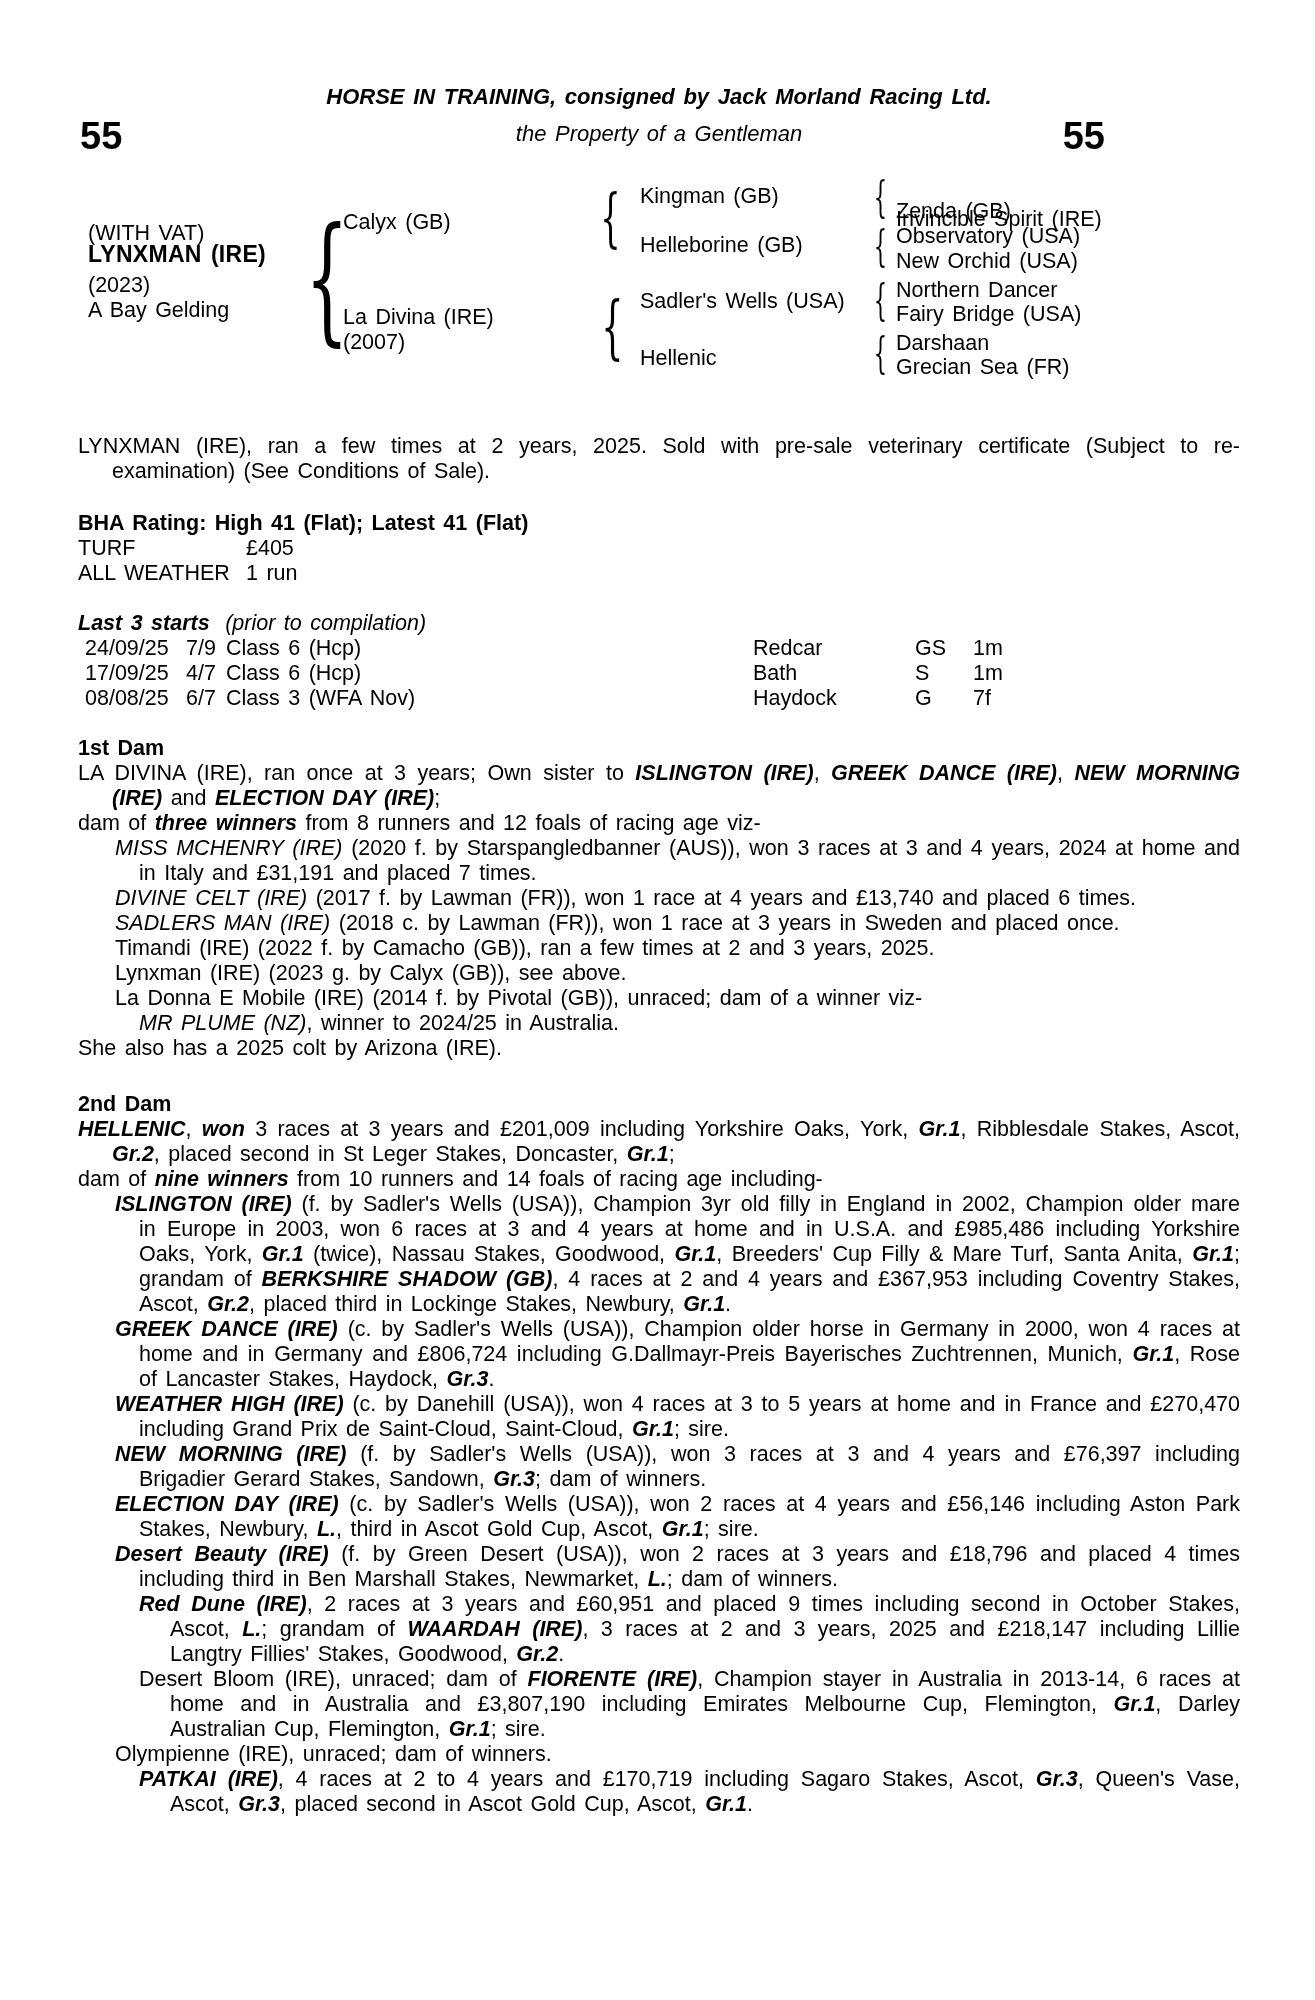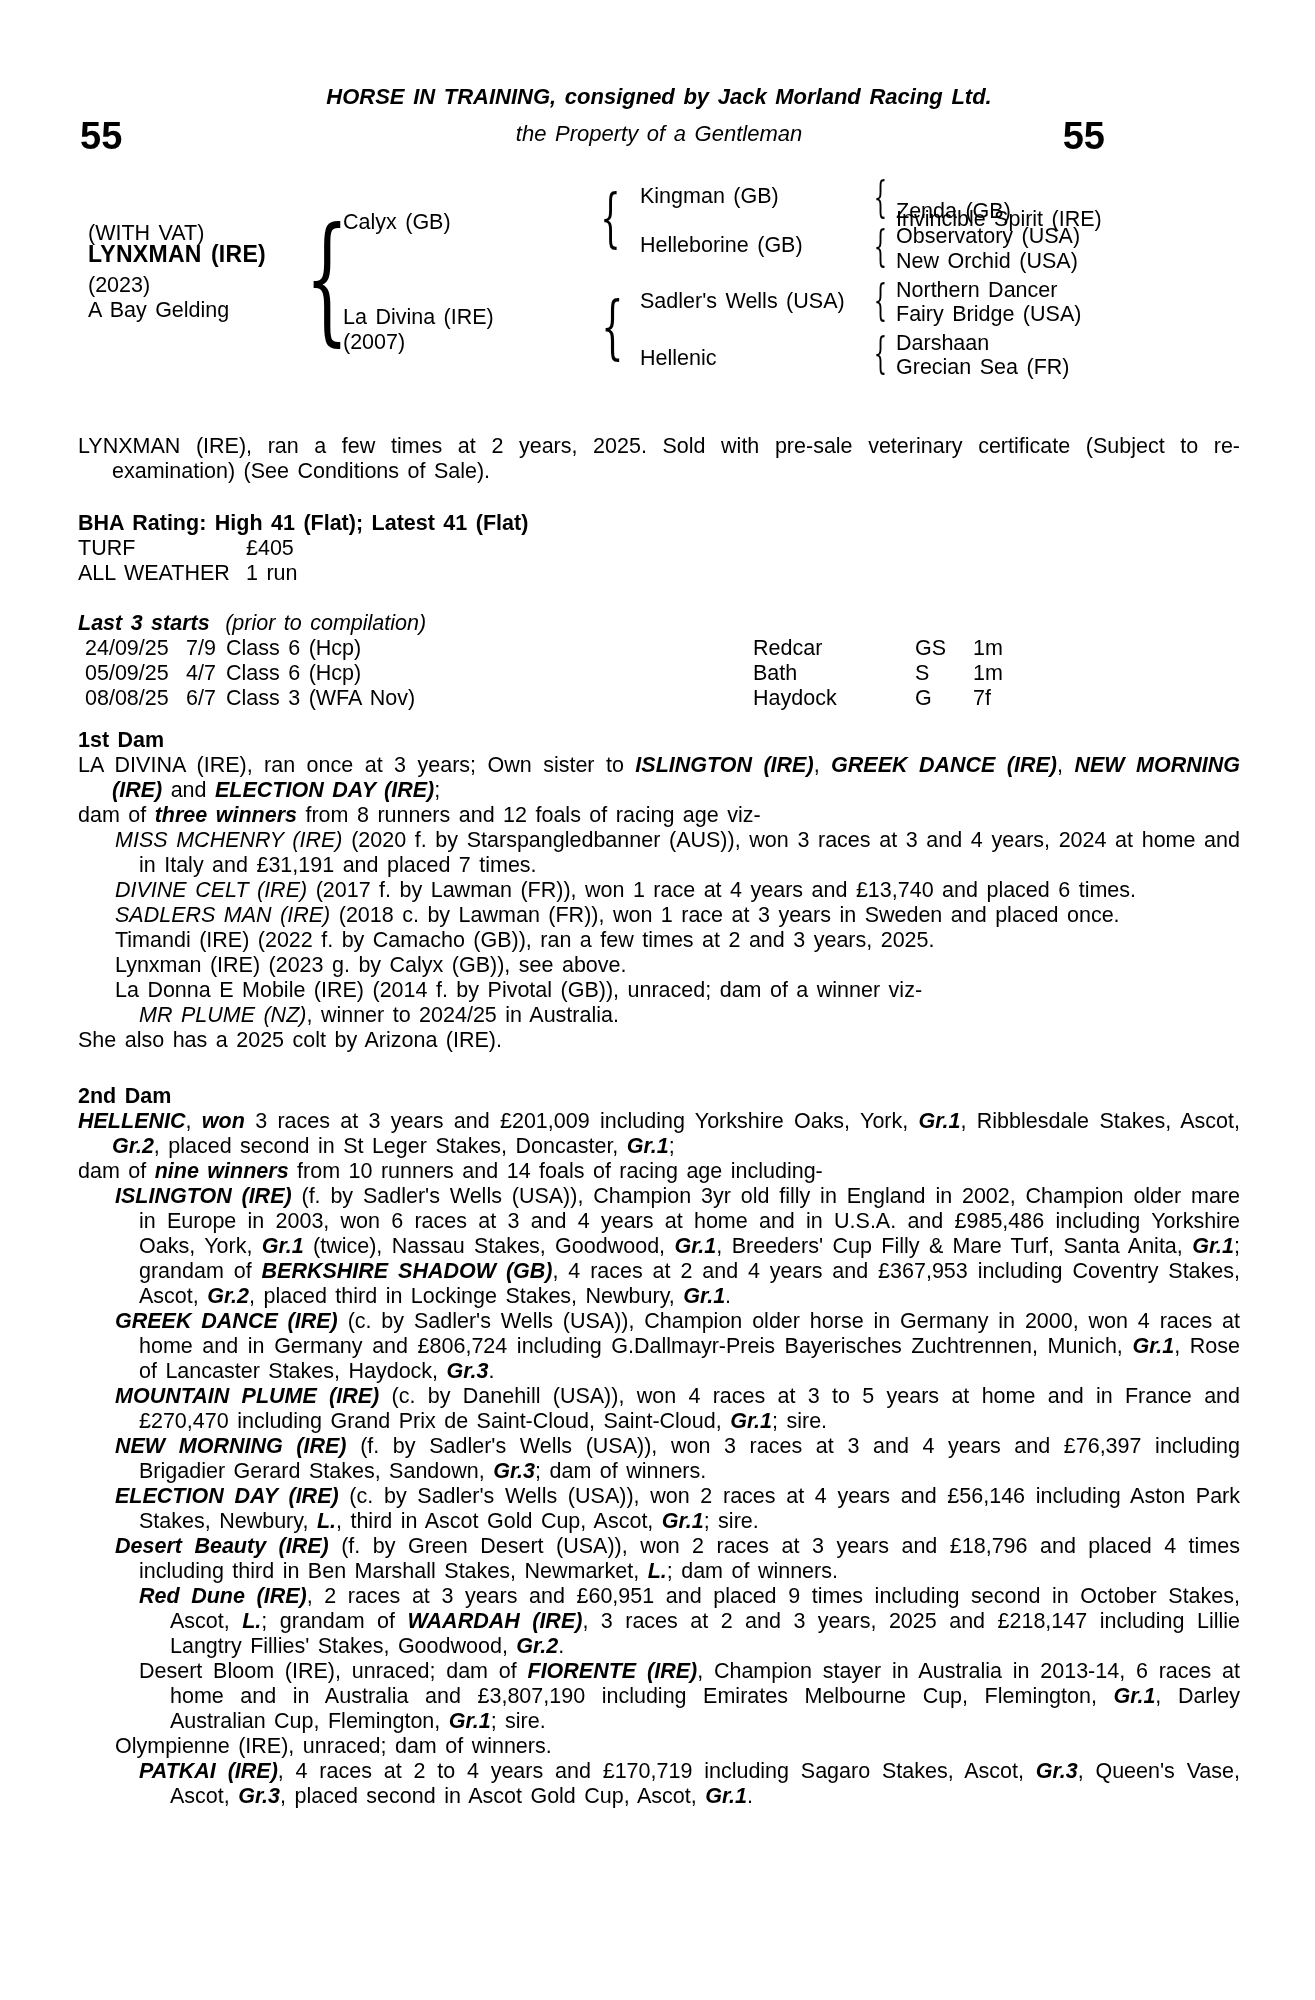--- a/index.html
+++ b/index.html
@@ -68,21 +68,21 @@
 
   .last3 { margin-top:25px; }
   .l3-head .i { margin-left:7px; font-weight:normal; }
   .l3-row { display:flex; padding-left:7px; }
   .l3-row .lc1 { width:101px; }
   .l3-row .lc2 { width:40px; }
   .l3-row .lc3 { width:527px; }
   .l3-row .lc4 { width:162px; }
   .l3-row .lc5 { width:58px; }
 
-  .section { margin-top:17px; }
+  .section { margin-top:25px; }
   .mt-lg { margin-top:31px; }
 </style>
 </head>
 <body>
 
 <div class="page">
 
   <div class="consignor">HORSE IN TRAINING, consigned by Jack Morland Racing Ltd.</div>
 
   <div class="lot-row">
@@ -145,21 +145,21 @@
     </div>
     <div class="l3-row">
       <span class="lc1">24/09/25</span>
       <span class="lc2">7/9</span>
       <span class="lc3">Class 6 (Hcp)</span>
       <span class="lc4">Redcar</span>
       <span class="lc5">GS</span>
       <span class="lc6">1m</span>
     </div>
     <div class="l3-row">
-      <span class="lc1">05/09/25</span>
+      <span class="lc1">17/09/25</span>
       <span class="lc2">4/7</span>
       <span class="lc3">Class 6 (Hcp)</span>
       <span class="lc4">Bath</span>
       <span class="lc5">S</span>
       <span class="lc6">1m</span>
     </div>
     <div class="l3-row">
       <span class="lc1">08/08/25</span>
       <span class="lc2">6/7</span>
       <span class="lc3">Class 3 (WFA Nov)</span>
@@ -182,21 +182,21 @@
     <p class="para e-l2"><span class="i">MR PLUME (NZ)</span><span>, winner to 2024/25 in Australia.</span></p>
     <p class="para"><span>She also has a 2025 colt by Arizona (IRE).</span></p>
   </div>
 
   <div class="section mt-lg">
     <div class="head">2nd Dam</div>
     <p class="para top-hang"><span class="b">HELLENIC</span><span>, </span><span class="b">won</span><span> 3 races at 3 years and £201,009 including Yorkshire Oaks, York, </span><span class="b">Gr.1</span><span>, Ribblesdale Stakes, Ascot, </span><span class="b">Gr.2</span><span>, placed second in St Leger Stakes, Doncaster, </span><span class="b">Gr.1</span><span>;</span></p>
     <p class="para"><span>dam of </span><span class="b">nine winners</span><span> from 10 runners and 14 foals of racing age including-</span></p>
     <p class="para e-l1"><span class="b">ISLINGTON (IRE)</span><span> (f. by Sadler's Wells (USA)), Champion 3yr old filly in England in 2002, Champion older mare in Europe in 2003, won 6 races at 3 and 4 years at home and in U.S.A. and £985,486 including Yorkshire Oaks, York, </span><span class="b">Gr.1</span><span> (twice), Nassau Stakes, Goodwood, </span><span class="b">Gr.1</span><span>, Breeders' Cup Filly &amp; Mare Turf, Santa Anita, </span><span class="b">Gr.1</span><span>; grandam of </span><span class="b">BERKSHIRE SHADOW (GB)</span><span>, 4 races at 2 and 4 years and £367,953 including Coventry Stakes, Ascot, </span><span class="b">Gr.2</span><span>, placed third in Lockinge Stakes, Newbury, </span><span class="b">Gr.1</span><span>.</span></p>
     <p class="para e-l1"><span class="b">GREEK DANCE (IRE)</span><span> (c. by Sadler's Wells (USA)), Champion older horse in Germany in 2000, won 4 races at home and in Germany and £806,724 including G.Dallmayr-Preis Bayerisches Zuchtrennen, Munich, </span><span class="b">Gr.1</span><span>, Rose of Lancaster Stakes, Haydock, </span><span class="b">Gr.3</span><span>.</span></p>
-    <p class="para e-l1"><span class="b">MOUNTAIN PLUME (IRE)</span><span> (c. by Danehill (USA)), won 4 races at 3 to 5 years at home and in France and £270,470 including Grand Prix de Saint-Cloud, Saint-Cloud, </span><span class="b">Gr.1</span><span>; sire.</span></p>
+    <p class="para e-l1"><span class="b">WEATHER HIGH (IRE)</span><span> (c. by Danehill (USA)), won 4 races at 3 to 5 years at home and in France and £270,470 including Grand Prix de Saint-Cloud, Saint-Cloud, </span><span class="b">Gr.1</span><span>; sire.</span></p>
     <p class="para e-l1"><span class="b">NEW MORNING (IRE)</span><span> (f. by Sadler's Wells (USA)), won 3 races at 3 and 4 years and £76,397 including Brigadier Gerard Stakes, Sandown, </span><span class="b">Gr.3</span><span>; dam of winners.</span></p>
     <p class="para e-l1"><span class="b">ELECTION DAY (IRE)</span><span> (c. by Sadler's Wells (USA)), won 2 races at 4 years and £56,146 including Aston Park Stakes, Newbury, </span><span class="b">L.</span><span>, third in Ascot Gold Cup, Ascot, </span><span class="b">Gr.1</span><span>; sire.</span></p>
     <p class="para e-l1"><span class="b">Desert Beauty (IRE)</span><span> (f. by Green Desert (USA)), won 2 races at 3 years and £18,796 and placed 4 times including third in Ben Marshall Stakes, Newmarket, </span><span class="b">L.</span><span>; dam of winners.</span></p>
     <p class="para e-l2"><span class="b">Red Dune (IRE)</span><span>, 2 races at 3 years and £60,951 and placed 9 times including second in October Stakes, Ascot, </span><span class="b">L.</span><span>; grandam of </span><span class="b">WAARDAH (IRE)</span><span>, 3 races at 2 and 3 years, 2025 and £218,147 including Lillie Langtry Fillies' Stakes, Goodwood, </span><span class="b">Gr.2</span><span>.</span></p>
     <p class="para e-l2"><span>Desert Bloom (IRE), unraced; dam of </span><span class="b">FIORENTE (IRE)</span><span>, Champion stayer in Australia in 2013-14, 6 races at home and in Australia and £3,807,190 including Emirates Melbourne Cup, Flemington, </span><span class="b">Gr.1</span><span>, Darley Australian Cup, Flemington, </span><span class="b">Gr.1</span><span>; sire.</span></p>
     <p class="para e-l1"><span>Olympienne (IRE), unraced; dam of winners.</span></p>
     <p class="para e-l2"><span class="b">PATKAI (IRE)</span><span>, 4 races at 2 to 4 years and £170,719 including Sagaro Stakes, Ascot, </span><span class="b">Gr.3</span><span>, Queen's Vase, Ascot, </span><span class="b">Gr.3</span><span>, placed second in Ascot Gold Cup, Ascot, </span><span class="b">Gr.1</span><span>.</span></p>
   </div>
 
 </div>

